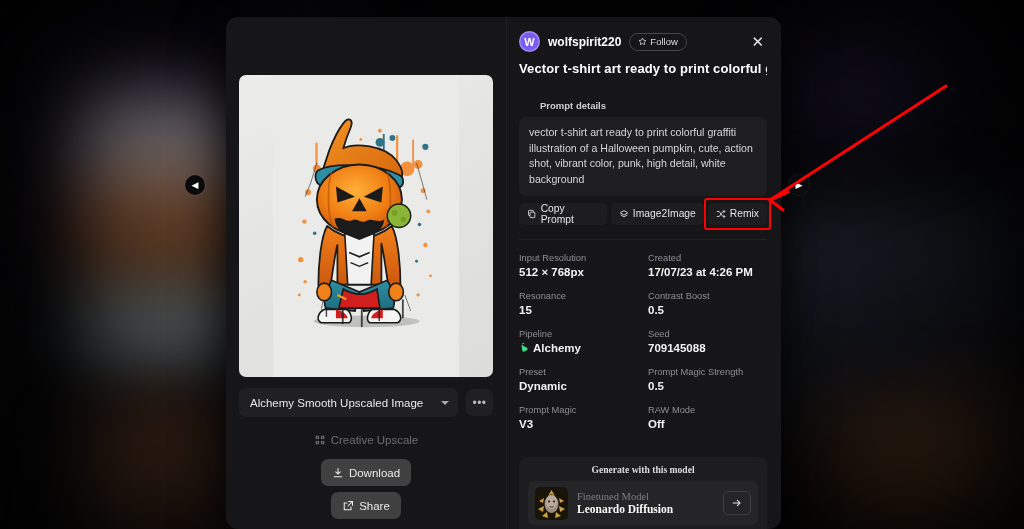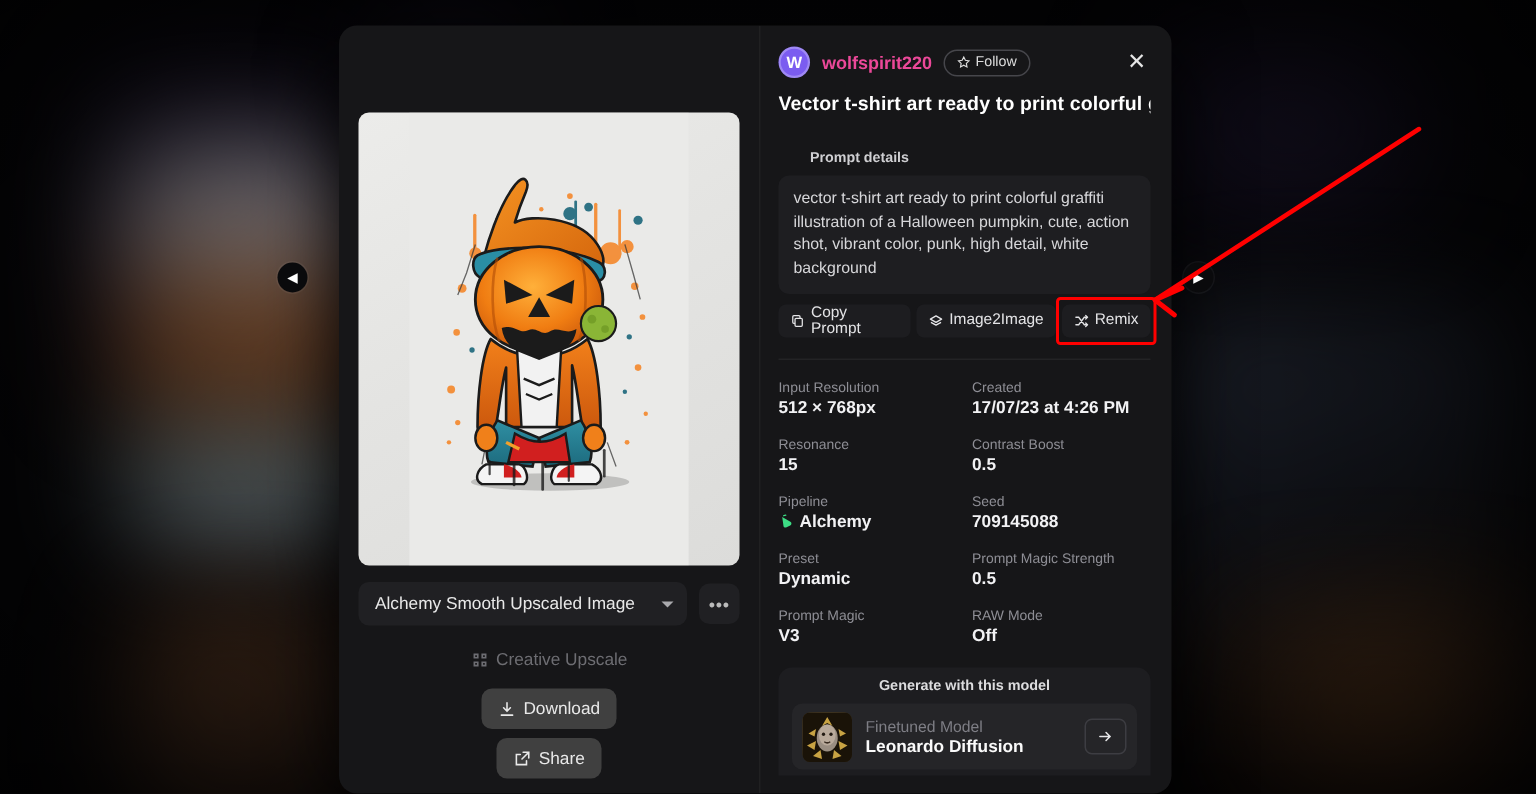--- a/index.html
+++ b/index.html
@@ -74,21 +74,21 @@
   .act.ghost{ color:#6d6d72; background:transparent; cursor:default; }
   .act.solid{ background:#404040; }
   .act svg{ width:12px; height:12px; }
 
   
   #head{ display:flex; align-items:center; gap:8px; }
   #avatar{ width:21px;height:21px;border-radius:50%;
            background:#7b5cf0; color:#fff; font-size:11px; font-weight:bold;
            display:flex;align-items:center;justify-content:center; flex:0 0 auto;
            box-shadow:inset 0 0 0 1.5px rgba(255,255,255,.28); }
-  #uname{ color:#ec4899; font-size:12px; font-weight:bold; }
+  #uname{ color:#ffffff; font-size:12px; font-weight:bold; }
   #follow{ height:18px; border:1px solid #46464b; border-radius:9px; padding:0 8px;
            display:flex;align-items:center;gap:3px; color:#dcdcdc; font-size:9.5px; cursor:pointer; }
   #close{ margin-left:auto; color:#e6e6e6; font-size:15px; cursor:pointer; line-height:1;
           padding:2px 3px; }
 
   #title{ color:#fff; font-size:13px; font-weight:bold; margin-top:9px; letter-spacing:.1px;
           white-space:nowrap; overflow:hidden; }
 
   #pd-label{ color:#cfcfd2; font-size:9.5px; font-weight:bold; margin-top:24px;padding-left:21px; }
   #prompt-box{ margin-top:6px; background:#1e1e21; border-radius:7px; padding:8px 10px;
@@ -103,22 +103,22 @@
              border:2.5px solid #ff0000; border-radius:3px; pointer-events:none; }
 
   #divider{ height:1px; background:rgba(255,255,255,.06); margin:14px 0 0 0; }
 
   #meta{ display:grid; grid-template-columns:1fr 1fr; row-gap:13px; column-gap:10px;
          margin-top:13px; }
   .mk{ color:#8e8e95; font-size:9.3px; margin-bottom:3px; }
   .mv{ color:#f2f2f4; font-size:11.5px; font-weight:bold; display:flex; align-items:center; gap:4px; }
   .flask{ width:10px; height:11px; }
 
-  #model-card{ position:absolute; left:12px; right:14px; bottom:12px; height:72px;
-               background:#1d1d20; border-radius:9px 9px 0 0; padding:7px 9px 0 9px; }
+  #model-card{ position:absolute; left:12px; right:14px; bottom:0; height:72px;
+               background:#1d1d20; border-radius:9px 9px 0 0; padding:7px 9px 0 9px;font-family:Liberation Serif, serif; }
   #mc-title{ text-align:center; color:#dcdcde; font-size:9.6px; font-weight:bold; }
   #mc-row{ margin-top:6px; background:#252528; border-radius:7px; height:44px;
            display:flex; align-items:center; gap:9px; padding:0 7px; }
   #mc-thumb{ width:33px;height:33px;border-radius:5px; flex:0 0 auto; overflow:hidden;
              background:radial-gradient(circle at 50% 42%, #c9a24a 0%, #6d5320 45%, #241a0a 100%); }
   #mc-thumb svg{ display:block; width:100%; height:100%; }
   #mc-sub{ color:#7e7e85; font-size:10.5px; }
   #mc-name{ color:#fafafa; font-size:11.5px; font-weight:bold; margin-top:1px;text-align:center; }
   #mc-go{ margin-left:auto; width:28px;height:24px;border-radius:5px;
           border:1px solid #3d3d42; display:flex;align-items:center;justify-content:center;

